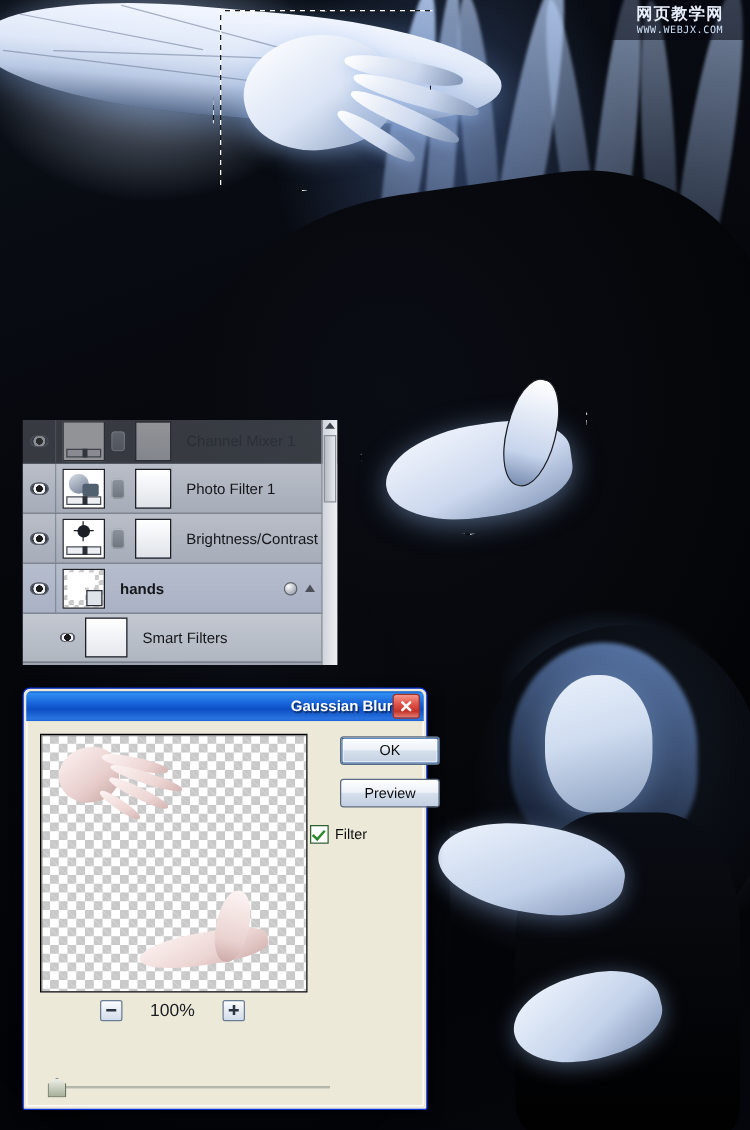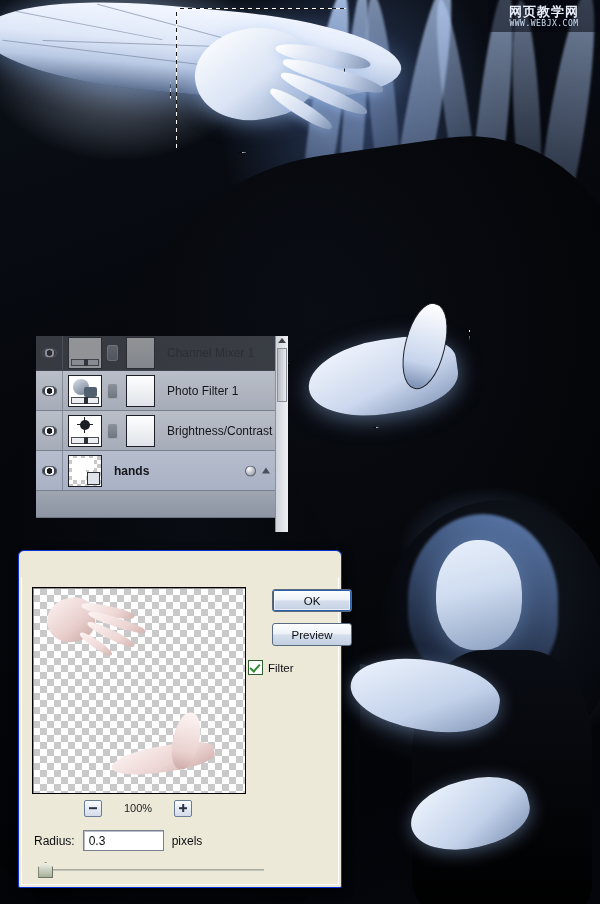--- a/index.html
+++ b/index.html
@@ -100,21 +100,21 @@
   
   .wm{position:absolute;right:0;top:0;width:112px;height:32px;
     background:rgba(5,8,16,.55);display:flex;flex-direction:column;
     align-items:center;justify-content:center;line-height:1;}
   .wm .cn{font-family:"DejaVu Sans",sans-serif;color:#e8eefa;font-size:13px;
     letter-spacing:1px;font-weight:700;}
   .wm .url{font-family:"DejaVu Sans Mono",monospace;color:#cfe0f6;font-size:8px;
     letter-spacing:.5px;margin-top:2px;}
 
   
-  .layers{position:absolute;left:36px;top:336px;width:252px;height:196px;overflow:hidden;}
+  .layers{position:absolute;left:18px;top:336px;width:252px;height:196px;overflow:hidden;}
   .lrow{position:relative;height:39px;display:flex;align-items:center;
     border-bottom:1px solid rgba(70,78,92,.55);}
   .lrow.r0{height:34px;background:rgba(168,174,186,.30);}
   .lrow.r1{background:linear-gradient(180deg,#b9bec8,#a6acb8);}
   .lrow.r2{background:linear-gradient(180deg,#b9bec8,#a6acb8);}
   .lrow.sel{background:linear-gradient(180deg,#b6bdcd,#a9b1c4);}
   .lrow.r4{height:38px;background:linear-gradient(180deg,#c3c8d1,#b0b6c0);}
   .lrow.r5{height:26px;background:linear-gradient(180deg,#9fa6b2,#8d94a2);}
   .eyecell{width:26px;display:flex;align-items:center;justify-content:center;flex:0 0 26px;
     height:100%;border-right:1px solid rgba(90,96,110,.5);}
@@ -202,21 +202,21 @@
     background:linear-gradient(180deg,#fdf5f4,#e9d1cf 70%,#cdacaa);
     border-radius:48%;transform:rotate(12deg);}
   .zrow{position:absolute;left:10px;top:221px;width:212px;height:20px;
     display:flex;align-items:center;justify-content:center;gap:22px;}
   .zbtn{width:16px;height:15px;border:1px solid #6a7d96;border-radius:2px;
     background:linear-gradient(180deg,#fbfcfd,#d3dcea);position:relative;cursor:pointer;}
   .zbtn:before{content:"";position:absolute;left:50%;top:50%;transform:translate(-50%,-50%);
     width:8px;height:1.6px;background:#2a3442;}
   .zbtn.plus:after{content:"";position:absolute;left:50%;top:50%;transform:translate(-50%,-50%);
     width:1.6px;height:8px;background:#2a3442;}
-  .zlbl{font-size:11px;color:#1b1d22;font-family:"Liberation Sans",sans-serif;}
+  .zlbl{font-size:14px;color:#1b1d22;font-family:"Liberation Sans",sans-serif;}
   .okc{position:absolute;right:12px;top:12px;width:78px;}
   .btn{width:78px;height:21px;border:1px solid #5a6a80;border-radius:3px;
     background:linear-gradient(180deg,#fdfeff 0%,#edf2f8 46%,#d5dfec 52%,#c3d0e2 100%);
     font-size:11.5px;color:#0c0d10;display:flex;align-items:center;justify-content:center;
     cursor:pointer;font-family:"Liberation Sans",sans-serif;margin-left:24px;}
   .btn.def{box-shadow:0 0 0 1px #2b5fa8 inset,0 0 0 2px rgba(255,255,255,.6) inset;}
   .btn.mt{margin-top:11px;}
   .pvrow{display:flex;align-items:center;margin-top:14px;gap:5px;cursor:pointer;}
   .cbx{width:13px;height:13px;border:1px solid #2e5f2e;background:#fff;position:relative;flex:0 0 13px;}
   .cbx:after{content:"";position:absolute;left:3px;top:1px;width:4px;height:8px;
@@ -350,36 +350,47 @@
           <div class="shape"></div>
           <div class="badge"></div>
       </div>
       <div class="lname b">hands</div>
       <div class="rowicons">
         <div class="circ"></div>
         <div class="tri"></div>
       </div>
     </div>
 
+    <div class="lrow r4">
+      <div class="sfrow indent1">
+        <div class="eye sm"></div>
+        <div class="thumb wht" style="margin-left:8px;"></div>
+        <div class="lname">Smart Filters</div>
+      </div>
+    </div>
 
     <div class="lrow r5">
       <div class="sfrow indent2">
         
         
       </div>
 
     </div>
 
     <div class="lscroll">
       <div class="up"></div>
       <div class="th"></div>
     </div>
   </div>
 
   <div class="dlg">
+    <div class="tbar">
+      <div class="ttl">Gaussian Blur</div>
+      <div class="closebtn" title="Close"></div>
+    </div>
 
     <div class="dbody">
 
       <div class="prev">
         <div class="ph1">
           <div class="p"></div>
           <div class="f" style="left:34px;top:12px;width:54px;height:10px;transform:rotate(12deg);"></div>
           <div class="f" style="left:40px;top:24px;width:60px;height:9px;transform:rotate(18deg);"></div>
           <div class="f" style="left:38px;top:36px;width:52px;height:9px;transform:rotate(26deg);"></div>
           <div class="f" style="left:30px;top:46px;width:38px;height:8px;transform:rotate(34deg);"></div>
@@ -398,25 +409,20 @@
 
       <div class="okc">
         <div class="btn def">OK</div>
         <div class="btn mt">Preview</div>
         <div class="pvrow">
           <div class="cbx"></div>
           <div class="pvlbl">Filter</div>
         </div>
       </div>
 
-      <div class="radrow">
-        <div class="radlbl">Radius:</div>
-        <div class="radin">0.3</div>
-        <div class="radlbl">pixels</div>
-      </div>
 
       <div class="sldrow">
         <div class="sldtrack"></div>
         <div class="sldthumb" style="left: 2.15px;"></div>
       </div>
 
     </div>
   </div>
 
 </div>

